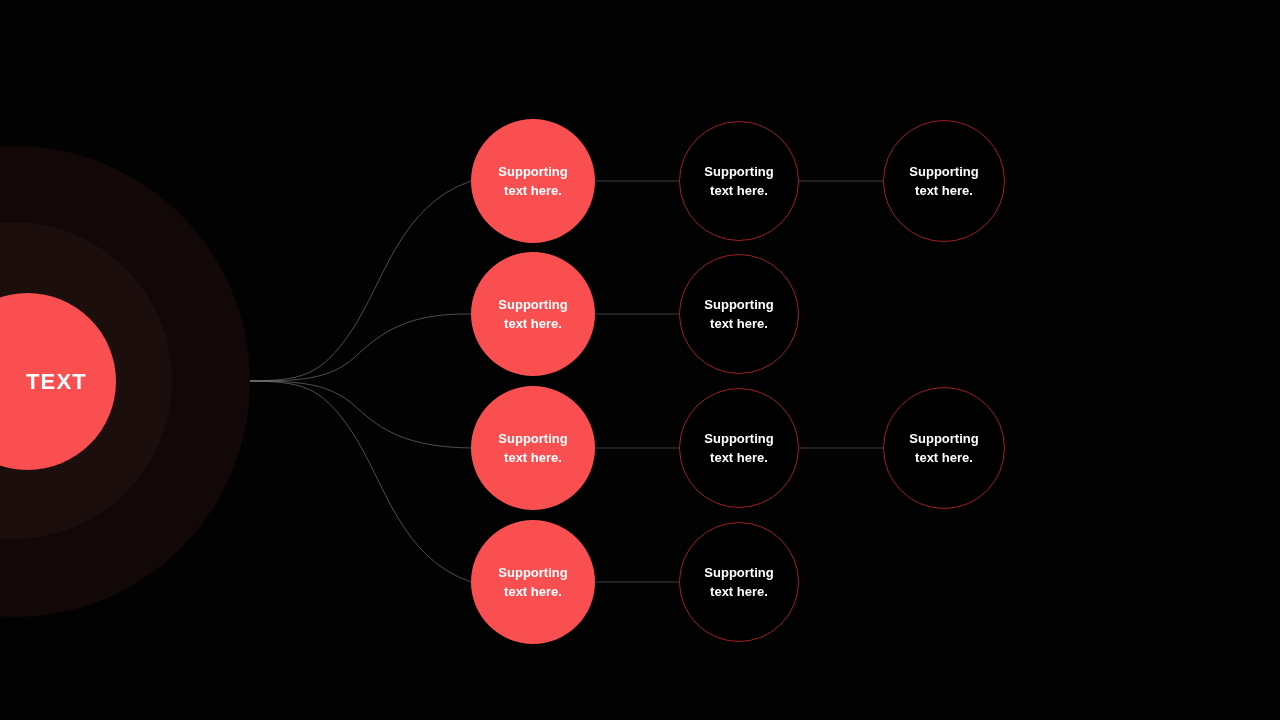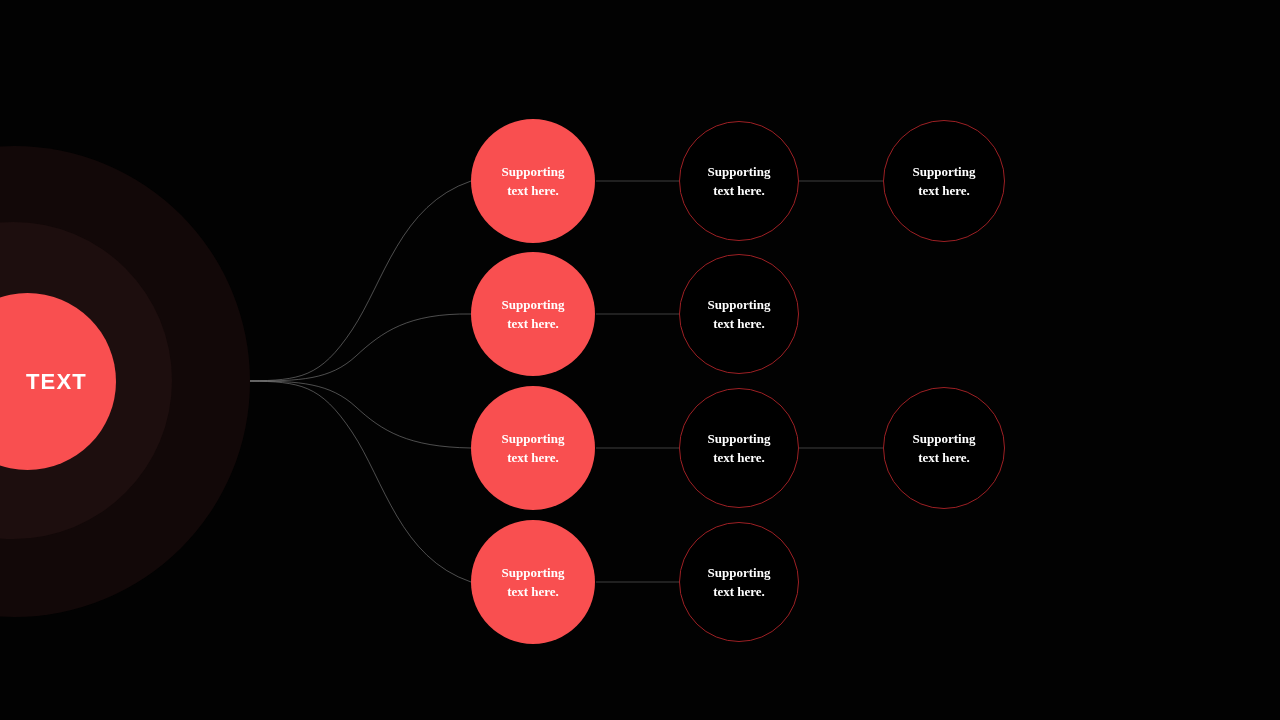--- a/index.html
+++ b/index.html
@@ -105,21 +105,21 @@
   }
   .node-outlined {
     background: #000000;
     border: 1px solid #9d2024;
   }
   .node-text {
     color: #ffffff;
     font-size: 13px;
     font-weight: bold;
     line-height: 19px;
-    font-family: Liberation Serif, serif;
+    font-family: Liberation Sans, sans-serif;
     white-space: pre-line;
     user-select: none;
   }
 </style>
 </head>
 <body>
 
 <div id="canvas">
 
   <div id="hub">

